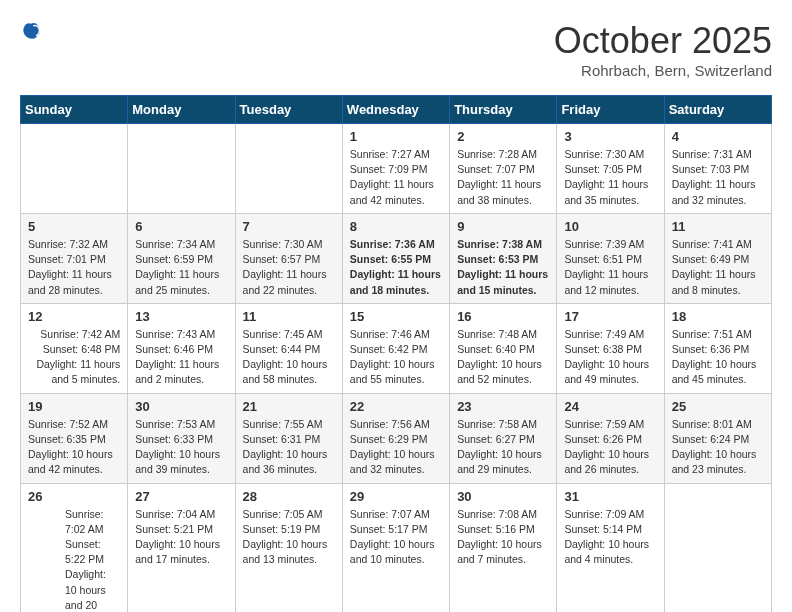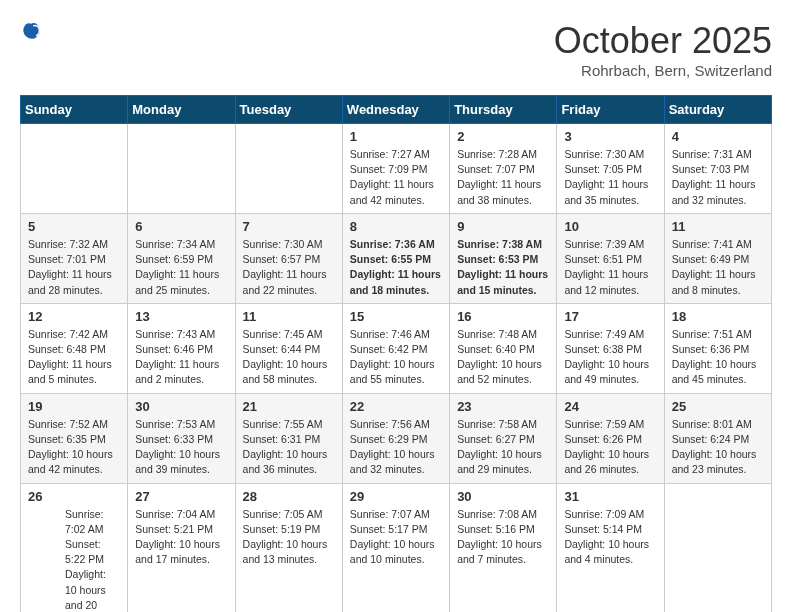--- a/index.html
+++ b/index.html
@@ -201,21 +201,21 @@
           <span class="day-num">11</span>
           <div class="day-info" style="white-space: pre-line;">Sunrise: 7:41 AM
 Sunset: 6:49 PM
 Daylight: 11 hours
 and 8 minutes.</div>
         </td>
       </tr>
       <tr>
         <td>
           <span class="day-num">12</span>
-          <div class="day-info" style="white-space: pre-line;">Sunrise: 7:42 AM
+          <div class="day-info" style="white-space: pre-line; text-align: right;">Sunrise: 7:42 AM
 Sunset: 6:48 PM
 Daylight: 11 hours
 and 5 minutes.</div>
         </td>
         <td>
           <span class="day-num">13</span>
           <div class="day-info" style="white-space: pre-line;">Sunrise: 7:43 AM
 Sunset: 6:46 PM
 Daylight: 11 hours
 and 2 minutes.</div>

